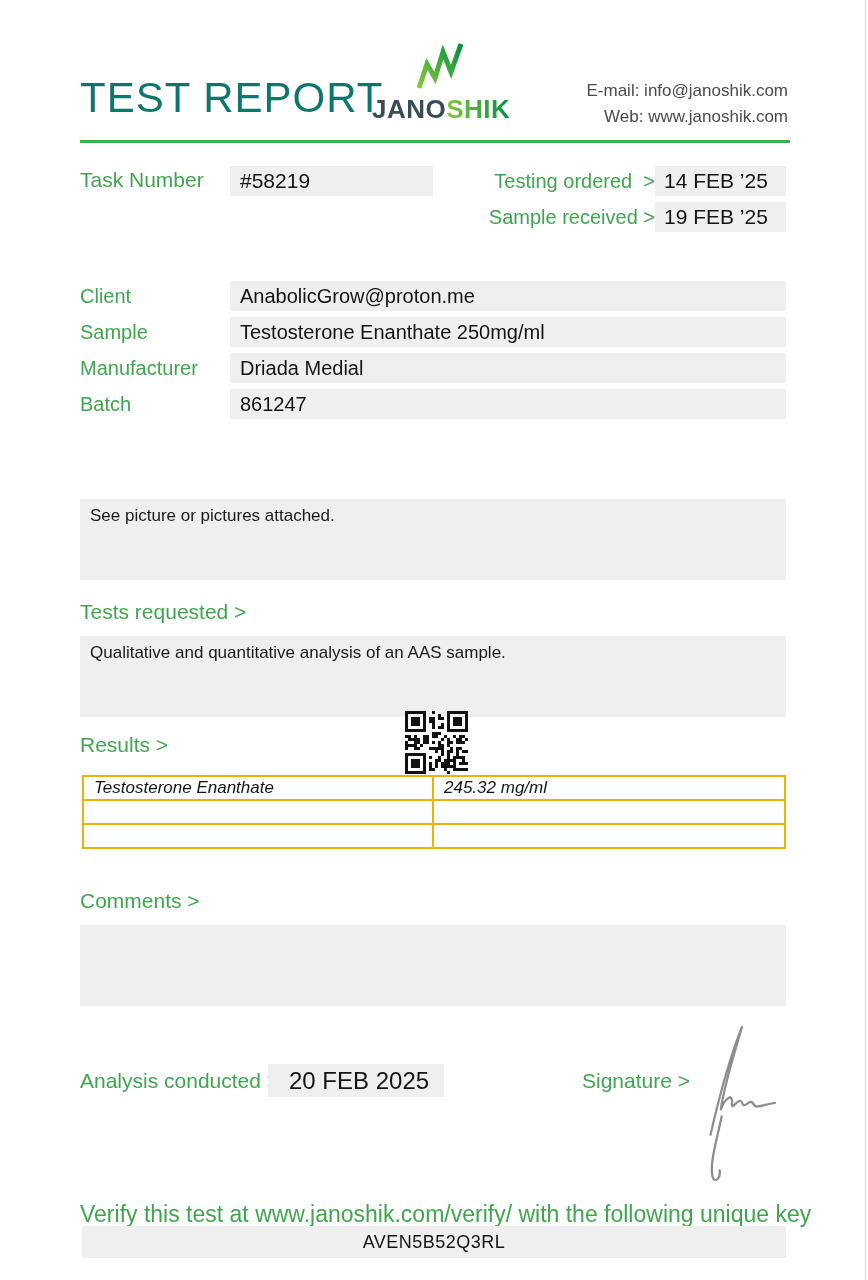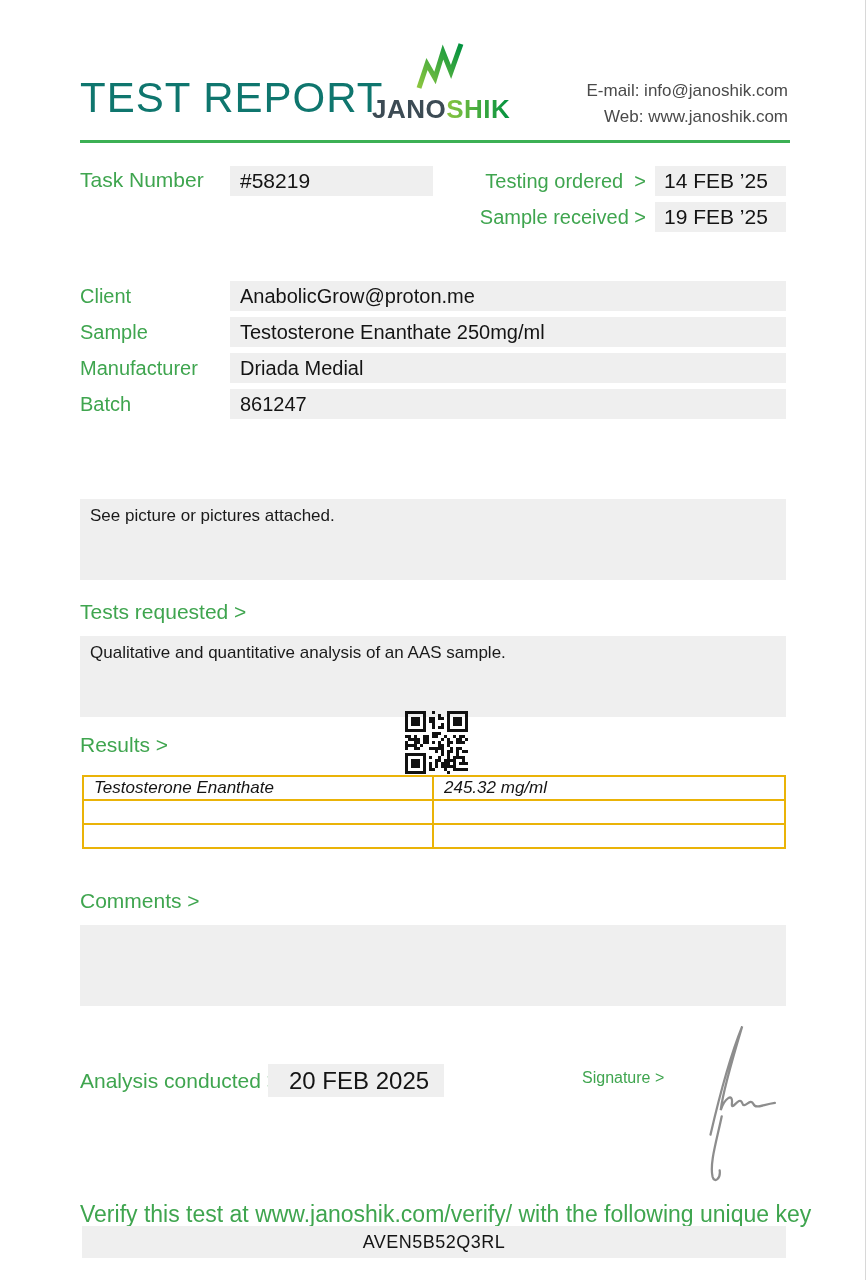--- a/index.html
+++ b/index.html
@@ -13,21 +13,21 @@
   .logo { position:absolute; left:372px; top:42px; width:136px; text-align:center; }
   .logo svg { display:block; margin:0 auto; }
   .brand { font-size:26px; font-weight:700; letter-spacing:.5px; color:#3c4b54; margin-top:2px; white-space:nowrap; }
   .brand .shik { background:linear-gradient(90deg,#8cc63f,#00913f); -webkit-background-clip:text; background-clip:text; color:transparent; }
   .contact { position:absolute; right:80px; top:78px; text-align:right; font-size:17px; color:#4a4a4a; line-height:26px; }
   .rule { position:absolute; left:80px; top:140px; width:710px; height:3px; background:#3CB054; }
 
   
   .task-label { position:absolute; left:80px; top:168px; font-size:21px; color:#3FA54F; }
   .task-box { position:absolute; left:230px; top:166px; width:203px; height:30px; background:#efefef; font-size:21px; color:#141414; line-height:30px; padding-left:10px; font-weight:500; }
-  .date-row { position:absolute; left:420px; width:366px; height:30px; display:flex; justify-content:flex-end; align-items:center; gap:9px; }
+  .date-row { position:absolute; left:420px; width:366px; height:30px; display:flex; justify-content:flex-end; align-items:center; }
   .date-row.r1 { top:166px; } .date-row.r2 { top:202px; }
   .date-label { font-size:20px; color:#3FA54F; white-space:pre; }
   .date-box { width:131px; height:30px; background:#efefef; font-size:21px; font-weight:500; color:#141414; line-height:30px; padding-left:9px; }
 
   
   .fields { position:absolute; left:80px; top:281px; width:706px; }
   .frow { display:flex; align-items:center; height:30px; margin-bottom:6px; }
   .flabel { width:150px; font-size:20px; color:#3FA54F; flex:0 0 150px; }
   .fvalue { flex:1; background:#efefef; height:30px; line-height:30px; padding-left:10px; font-size:20px; color:#141414; }
 
@@ -41,21 +41,21 @@
   .h-comments { top:889px; } .b-comments { top:925px; height:81px; }
 
   
   .rtable { position:absolute; left:82px; top:775px; width:704px; border-collapse:collapse; }
   .rtable td { border:2px solid #eab308; height:24px; font-size:17px; color:#141414; padding:0 0 0 10px;font-style:italic; }
   .rtable td.c1 { width:350px; }
 
   
   .analysis-label { position:absolute; left:80px; top:1069px; font-size:21px; color:#3FA54F; }
   .analysis-box { position:absolute; left:268px; top:1064px; width:176px; height:33px; background:#efefef; font-size:24px; font-weight:500; color:#141414; line-height:33px; padding-left:21px; white-space:nowrap; }
-  .sig-label { position:absolute; left:582px; top:1069px; font-size:16px; color:#3FA54F; }
+  .sig-label { position:absolute; left:582px; top:1069px; font-size:21px; color:#3FA54F; }
   .sig { position:absolute; left:688px; top:1020px; }
   .verify { position:absolute; left:80px; top:1188px; width:710px; font-size:23px; color:#3FA54F; white-space:nowrap;margin-top:13px; }
   .key-box { position:absolute; left:82px; top:1226px; width:704px; height:32px; background:#efefef; text-align:center; line-height:32px; font-size:18px; color:#141414; letter-spacing:.5px; }
 </style>
 </head>
 <body>
 
 <div class="page">
   <div class="edge-line"></div>
 

